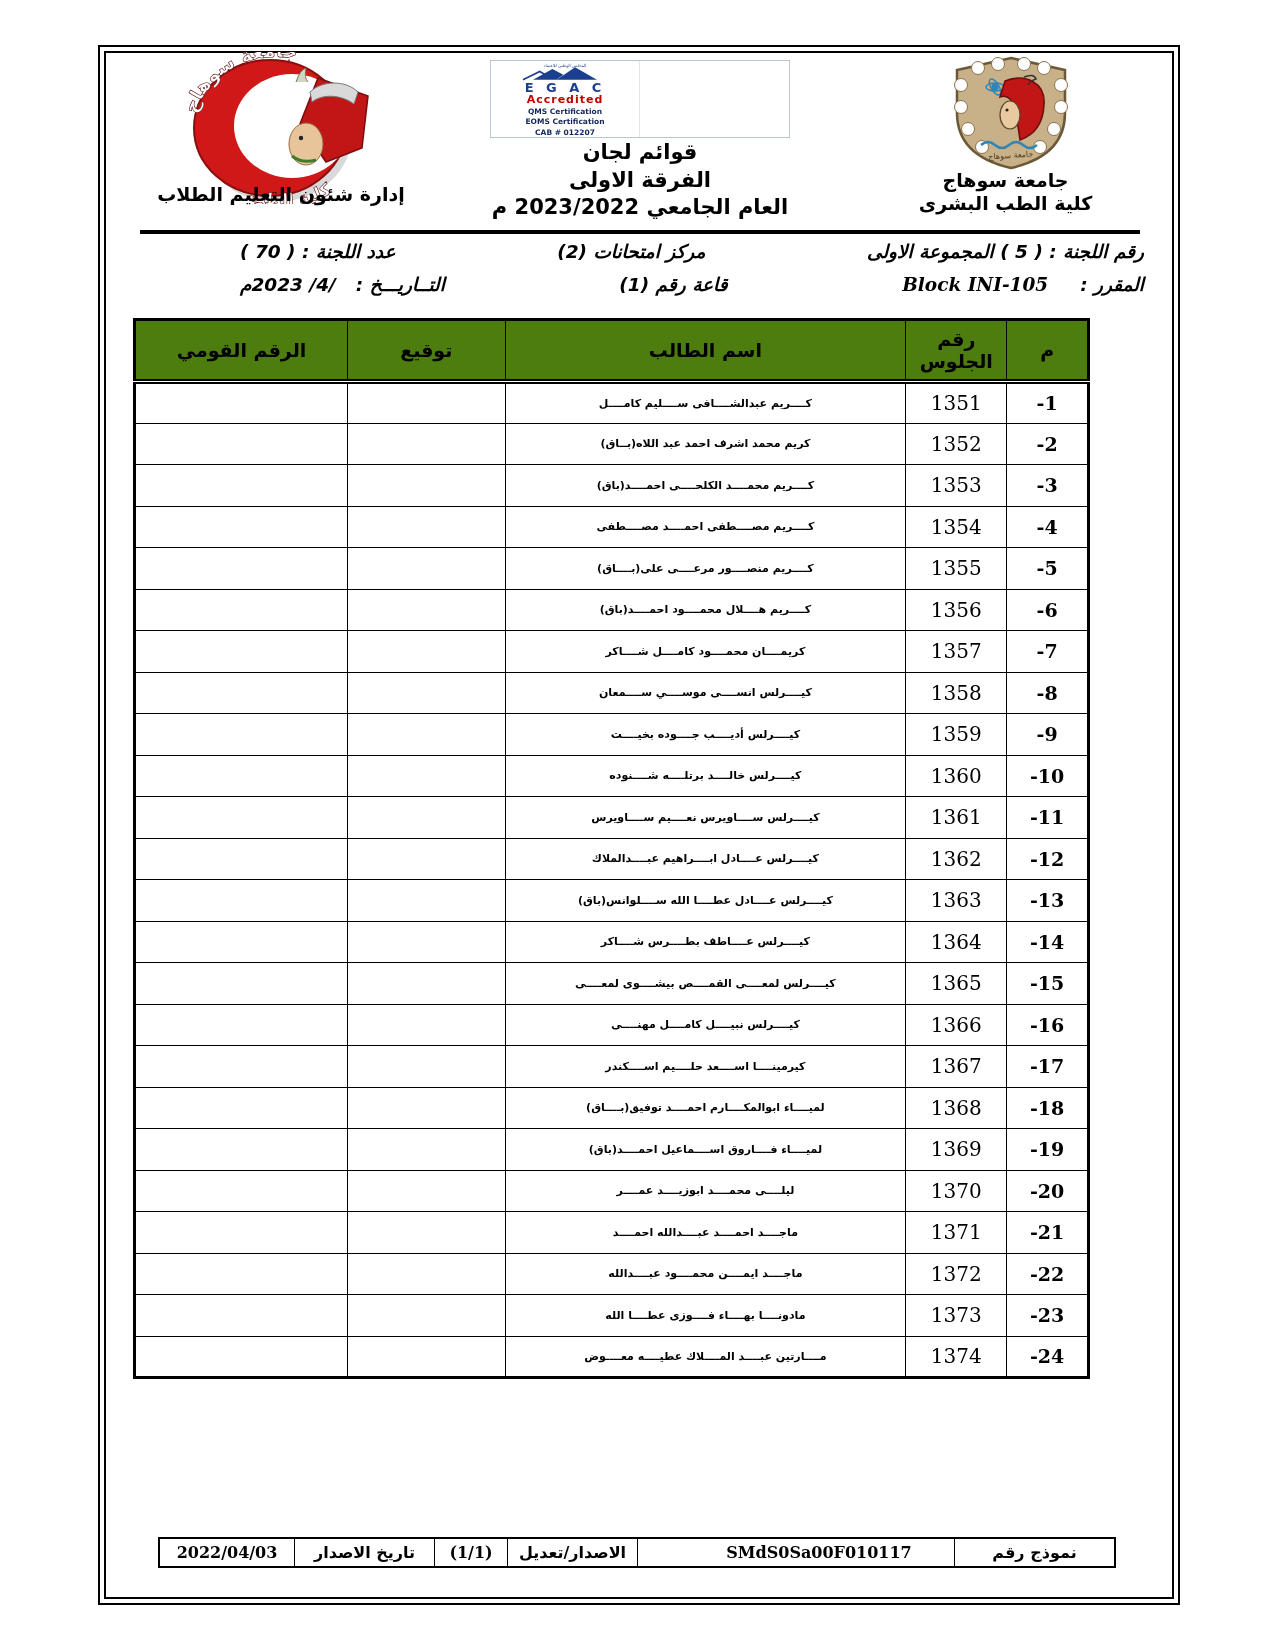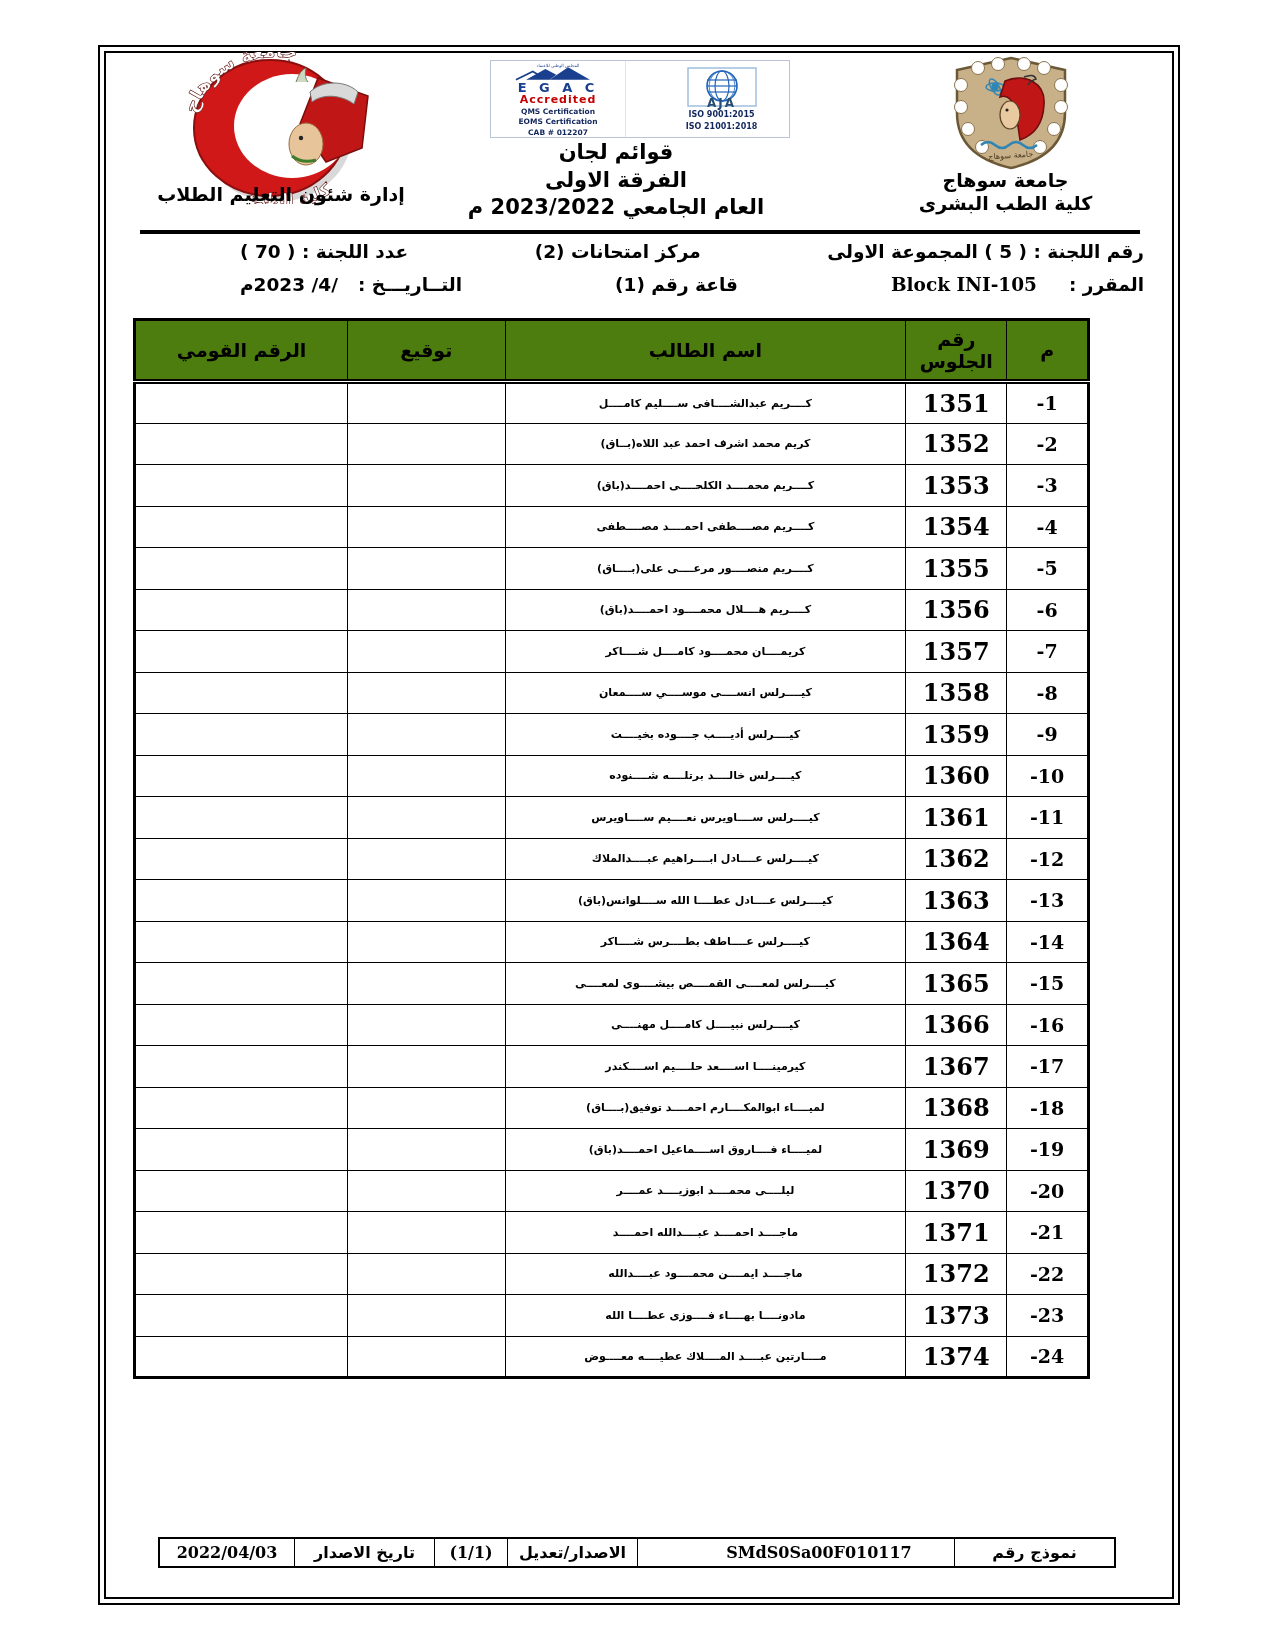--- a/index.html
+++ b/index.html
@@ -19,56 +19,56 @@
   .accred-box { position:absolute; left:490px; top:60px; width:300px; height:78px; background:#fff;
                 border:1px solid #b9c4d6; display:flex;gap:28px; }
   .egac-part { width:50%; height:100%; display:flex; flex-direction:column; align-items:center; justify-content:center; border-right:1px solid #dfe5ee; padding-top:2px;}
   .aja-part  { width:50%; height:100%; display:flex; flex-direction:column; align-items:center; justify-content:center; }
   .egac-word { color:#1a3f8f; font-weight:bold; font-size:13px; letter-spacing:4px; line-height:12px; }
   .egac-accredited { color:#c40000; font-weight:bold; font-size:11px; line-height:12px; letter-spacing:1px;}
   .egac-small { color:#12265e; font-weight:bold; font-size:7.5px; line-height:8.5px; text-align:center; margin-top:2px;}
   .aja-small  { color:#12265e; font-weight:bold; font-size:8px; line-height:9.5px; text-align:left; margin-top:2px;}
   .aja-word { color:#274d73; font-weight:bold; font-size:12px; letter-spacing:2px; line-height:10px; margin-top:-9px;}
 
-  .titles { position:absolute; left:396px; top:139px; width:440px; text-align:center; direction:rtl; }
+  .titles { position:absolute; left:420px; top:139px; width:440px; text-align:center; direction:rtl; }
   .titles .t { font-size:21px; font-weight:bold; line-height:27.5px; }
 
   .shield-logo { position:absolute; left:948px; top:55px; width:126px; height:116px; }
   .uni-text { position:absolute; left:888px; top:169px; width:235px; text-align:center; direction:rtl; }
   .uni-text div { font-size:19px; font-weight:bold; line-height:22.5px; }
 
   .rule { position:absolute; left:140px; top:230px; width:1000px; height:4px; background:#000; }
 
   
   .info-row { position:absolute; left:112px; width:1060px; display:flex; direction:rtl;
               justify-content:space-between; align-items:center;
               padding-right:28px; padding-left:128px; font-size:18.5px; font-weight:bold; }
   .info-row.r1 { top:241px; }
   .info-row.r2 { top:274px; }
-  .seg { white-space:nowrap; }
+  .seg { white-space:nowrap;font-style:italic; }
   .seg .gap { display:inline-block; width:32px; }
   .latin { direction:ltr; unicode-bidi:embed; font-family:"DejaVu Serif", serif; }
 
   
   table.students { position:absolute; left:133px; top:318px; width:957px;
                    border-collapse:collapse; direction:rtl; table-layout:fixed; }
   table.students th, table.students td { border:1.5px solid #000; overflow:hidden; }
   table.students { border:3px solid #000; }
   table.students thead th { background:#4d7c0f; height:62px; font-size:19px; font-weight:bold;
                             text-align:center; vertical-align:middle; line-height:22px;
                             border-bottom:5px double #000; }
   table.students tbody td { height:41.5px; text-align:center; vertical-align:middle; }
   .col-no   { width:81px; }
   .col-seat { width:100px; }
   .col-name { width:397px; }
   .col-sig  { width:156px; }
   .col-nid  { width:211px; }
   th.no-b, td.no-b { border-left:3px double #000; }
   td.no-cell  { direction:ltr; font-family:"DejaVu Serif", serif; font-weight:bold; font-size:19px; }
-  td.seat-cell{ direction:ltr; font-family:"DejaVu Serif", serif; font-weight:bold; font-size:24px; }
+  td.seat-cell{ direction:ltr; font-family:"DejaVu Serif", serif; font-weight:normal; font-size:20px; }
   td.name-cell{ font-weight:bold; font-size:11px; white-space:nowrap; }
 
   
   .footer { position:absolute; left:158px; top:1537px; width:958px; height:31px;
             display:flex; direction:rtl; border:2px solid #000; font-weight:bold; }
   .footer > div { display:flex; align-items:center; justify-content:center; height:100%;
                   font-size:16px; white-space:nowrap; }
   .footer > div:not(:last-child) { border-left:1.5px solid #000; }
   .f-label { width:160px; }
   .f-code  { width:317px; direction:ltr; font-family:"DejaVu Serif", serif; font-size:18px;padding-left:46px; }
@@ -114,34 +114,20 @@
         <text x="60" y="5" font-size="5" fill="#1a3f8f" text-anchor="middle">المجلس الوطني للاعتماد</text>
         <path d="M22,20 L45,7 L58,14 L50,20 Z" fill="#1a3f8f"></path>
         <path d="M50,20 L72,5 L98,20 Z" fill="#1a3f8f"></path>
         <path d="M10,20 L30,10 L40,16" fill="none" stroke="#1a3f8f" stroke-width="2"></path>
       </svg>
       <div class="egac-word">E G A C</div>
       <div class="egac-accredited">Accredited</div>
       <div class="egac-small">QMS Certification</div>
       <div class="egac-small">EOMS Certification</div>
       <div class="egac-small">CAB # 012207</div>
-    </div>
-    <div class="aja-part">
-      <svg width="70" height="40" viewBox="0 0 70 40">
-        <rect x="1" y="1" width="68" height="38" fill="#fff" stroke="#9fc0e0" stroke-width="1.5"></rect>
-        <circle cx="35" cy="19" r="15" fill="#fff" stroke="#2266bb" stroke-width="1.6"></circle>
-        <ellipse cx="35" cy="19" rx="7" ry="15" fill="none" stroke="#2266bb" stroke-width="1.2"></ellipse>
-        <ellipse cx="35" cy="19" rx="13" ry="15" fill="none" stroke="#2266bb" stroke-width="0.8"></ellipse>
-        <line x1="20" y1="13" x2="50" y2="13" stroke="#2266bb" stroke-width="1.2"></line>
-        <line x1="20" y1="19" x2="50" y2="19" stroke="#2266bb" stroke-width="1.2"></line>
-        <line x1="21" y1="25" x2="49" y2="25" stroke="#2266bb" stroke-width="1.2"></line>
-      </svg>
-      <div class="aja-word">AJA</div>
-      <div class="aja-small">ISO 9001:2015</div>
-      <div class="aja-small">ISO 21001:2018</div>
     </div>
   </div>
 
   <div class="titles">
     <div class="t">قوائم لجان</div>
     <div class="t">الفرقة الاولى</div>
     <div class="t">العام الجامعي 2023/2022 م</div>
   </div>
 
   <svg class="shield-logo" viewBox="0 0 126 116">

